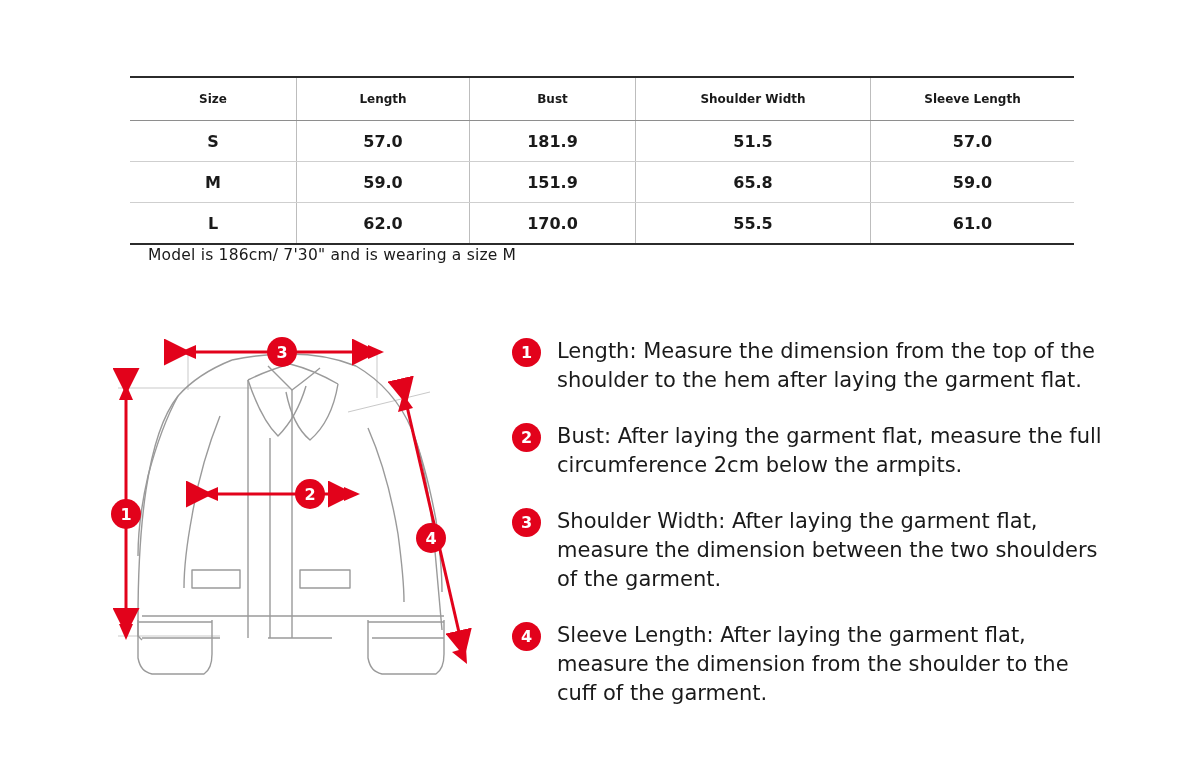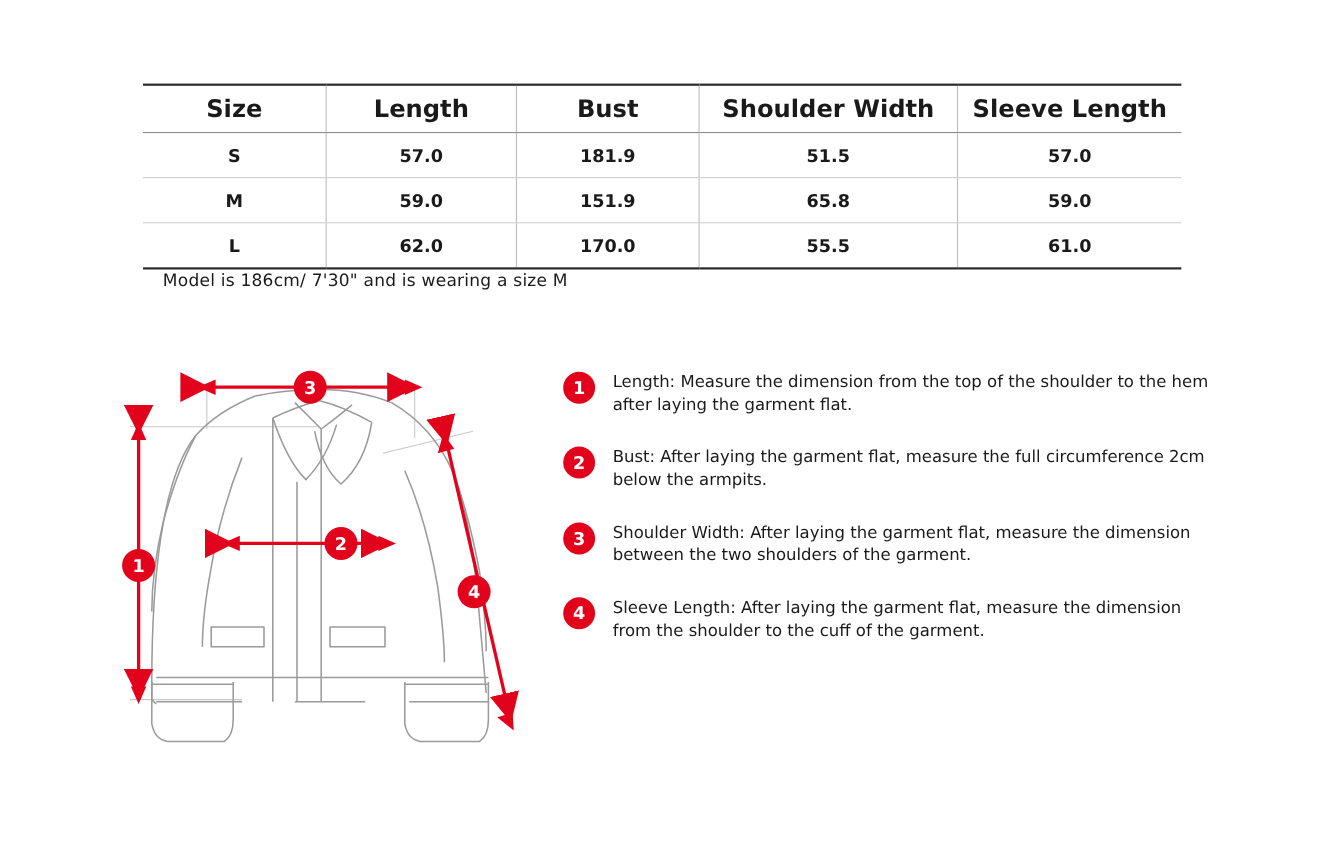--- a/index.html
+++ b/index.html
@@ -34,21 +34,21 @@
     border-left: 1px solid #bdbdbd;
     border-right: 1px solid #bdbdbd;
     padding: 0;
     height: 40px;
     font-size: 16px;
     font-weight: bold;
     color: #1a1a1a;
   }
   table.size-table thead th {
     font-weight: bold;
-    font-size: 22px;
+    font-size: 12px;
     border-top: 2px solid #2b2b2b;
     border-bottom: 1px solid #8e8e8e;
     height: 42px;
   }
   table.size-table tbody tr td {
     border-bottom: 1px solid #cfcfcf;
   }
   table.size-table tbody tr:last-child td {
     border-bottom: 2px solid #2b2b2b;
   }
@@ -109,21 +109,21 @@
     color: #ffffff;
     font-size: 16px;
     font-weight: bold;
     display: flex;
     align-items: center;
     justify-content: center;
     margin-right: 16px;
     margin-top: 2px;
   }
   .note-text {
-    font-size: 15px;
+    font-size: 21px;
     line-height: 1.38;
     color: #1a1a1a;
     padding-top: 1px;
   }
 </style>
 </head>
 <body>
 
 <div class="size-table-wrap">
   <table class="size-table">

